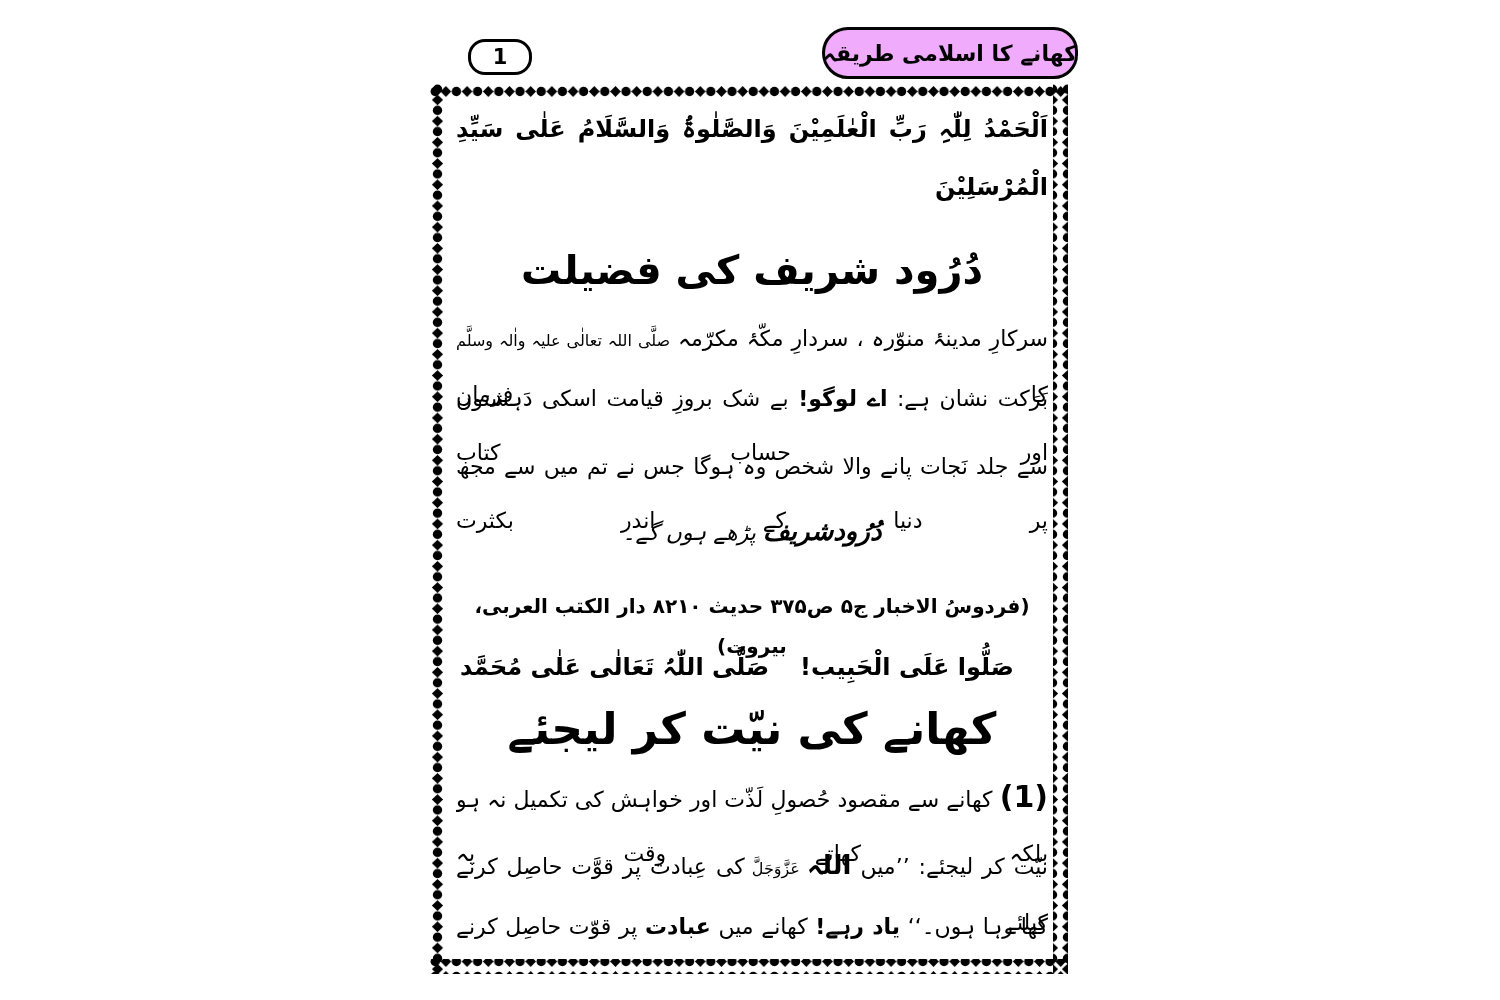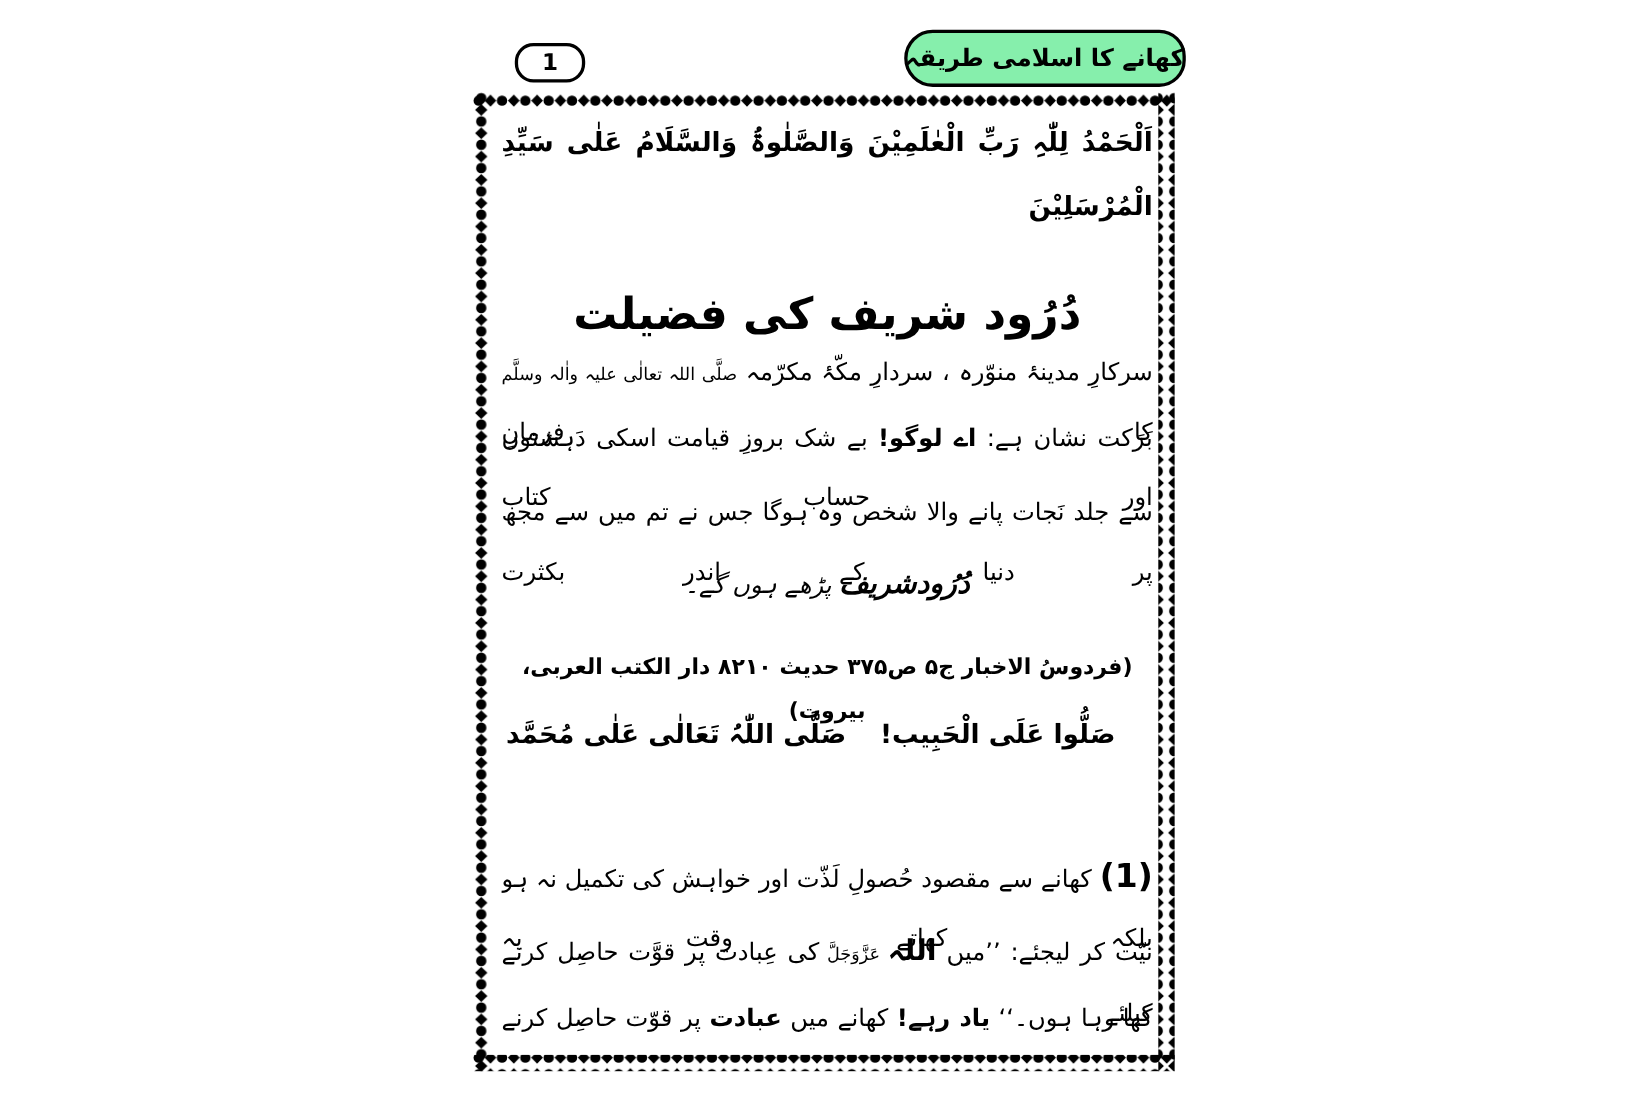--- a/index.html
+++ b/index.html
@@ -7,21 +7,21 @@
     width:1500px;height:1000px;background:#ffffff;
     font-family:"DejaVu Sans",sans-serif;color:#000;
     position:relative;overflow:hidden;
   }
   .stage{position:absolute;left:0;top:0;width:1500px;height:1000px;}
   
   .title-box{
     position:absolute;left:822px;top:27px;width:256px;height:52px;
     border:3px solid #000;border-radius:28px 26px 26px 28px;
     display:flex;align-items:center;justify-content:center;
-    background:#86efac;box-sizing:border-box;
+    background:#f0abfc;box-sizing:border-box;
   }
   .title-box span{font-size:22px;font-weight:bold;direction:rtl;white-space:nowrap;}
   .page-num{
     position:absolute;left:468px;top:39px;width:64px;height:36px;
     border:3px solid #000;border-radius:17px;
     display:flex;align-items:center;justify-content:center;
     background:#fff;box-sizing:border-box;
   }
   .page-num span{font-size:21px;font-weight:bold;}
   
@@ -76,37 +76,38 @@
     <rect x="0" y="875" width="638" height="15" fill="url(#bh)"></rect>
     <rect x="0" y="0" width="15" height="890" fill="url(#bv)"></rect>
     <rect x="623" y="0" width="15" height="890" fill="url(#bv)"></rect>
   </svg>
 
   <div class="content">
 
     <div class="line hamd j" style="top:16px">اَلْحَمْدُ لِلّٰہِ رَبِّ الْعٰلَمِیْنَ وَالصَّلٰوۃُ وَالسَّلَامُ عَلٰی سَیِّدِ الْمُرْسَلِیْنَ</div>
 
 
-    <div class="line hd1 c" style="top:172px">دُرُود شریف کی فضیلت</div>
+    <div class="line hd1 c" style="top:156px">دُرُود شریف کی فضیلت</div>
 
     <div class="line body-line j" style="top:288px"><span>بَرَکت نشان ہے: </span><span class="b">اے لوگو!</span><span> بے شک بروزِ قیامت اسکی دَہشتوں اور حساب کتاب</span></div>
 
     <div class="line body-line j" style="top:228px"><span>سرکارِ مدینۂ منوّرہ ، سردارِ مکّۂ مکرّمہ </span><span class="sm">صلَّی اللہ تعالٰی علیہ واٰلہ وسلَّم</span><span> کا فرمانِ</span></div>
 
     <div class="line body-line j" style="top:356px">سے جلد نَجات پانے والا شخص وہ ہوگا جس نے تم میں سے مجھ پر دنیا کے اندر بکثرت</div>
 
     <div class="line body-line r" style="top:420px"><span class="big-b">دُرُودشریف</span><span> پڑھے ہوں گے۔</span></div>
 
     <div class="line ref c" style="top:502px">(فردوسُ الاخبار ج۵ ص۳۷۵ حدیث ۸۲۱۰ دار الکتب العربی، بیروت)</div>
 
     <div class="line salat" style="top:558px">
       <span>صَلُّوا عَلَی الْحَبِیب!</span>
       <span>صَلَّی اللّٰہُ تَعَالٰی عَلٰی مُحَمَّد</span>
     </div>
 
+    <div class="line hd2 c" style="top:614px">کھانے کی نیّت کر لیجئے</div>
 
     <div class="line body-line j" style="top:686px"><span class="num1">(1)</span><span> کھانے سے مقصود حُصولِ لَذّت اور خواہش کی تکمیل نہ ہو بلکہ کھاتے وقت یہ</span></div>
 
     <div class="line body-line j" style="top:754px"><span>نیّت کر لیجئے: ’’میں </span><span class="allah">اللہ</span><span class="sm"> عَزَّوَجَلَّ </span><span>کی عِبادت پر قوَّت حاصِل کرنے کیلئے</span></div>
 
     <div class="line body-line j" style="top:816px"><span>کھا رہا ہوں۔‘‘ </span><span class="b">یاد رہے!</span><span> کھانے میں </span><span class="b">عبادت</span><span> پر قوّت حاصِل کرنے</span></div>
 
   </div>
 </div>
 

